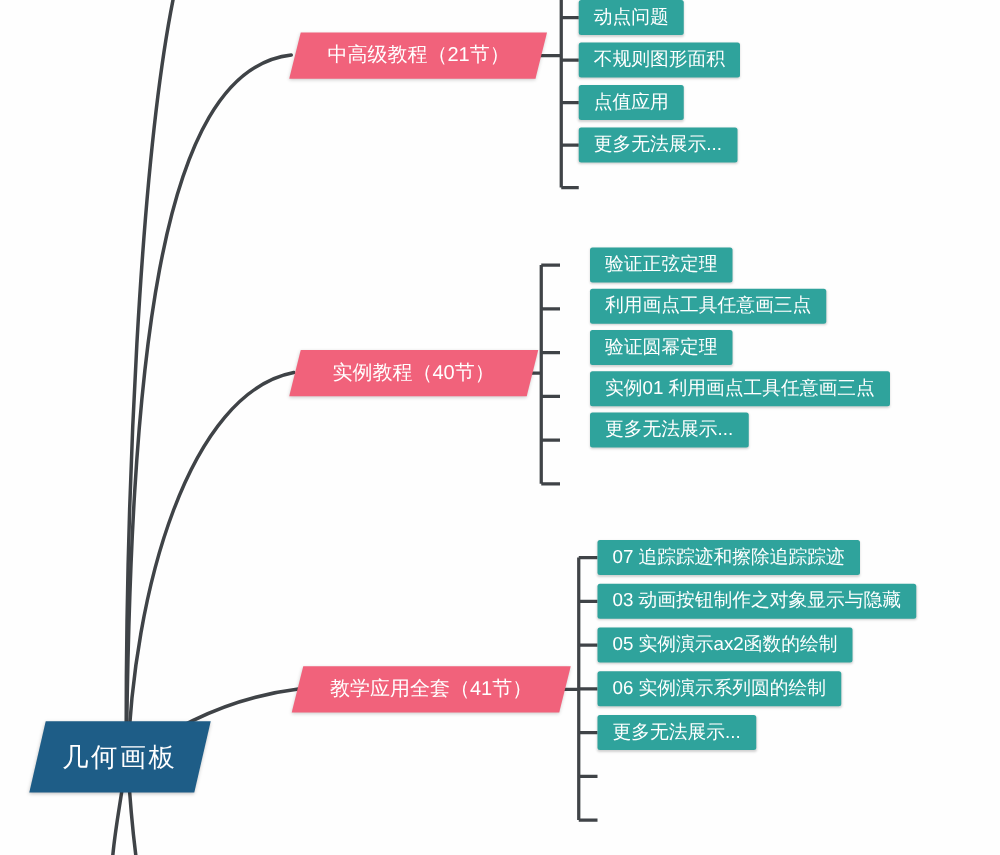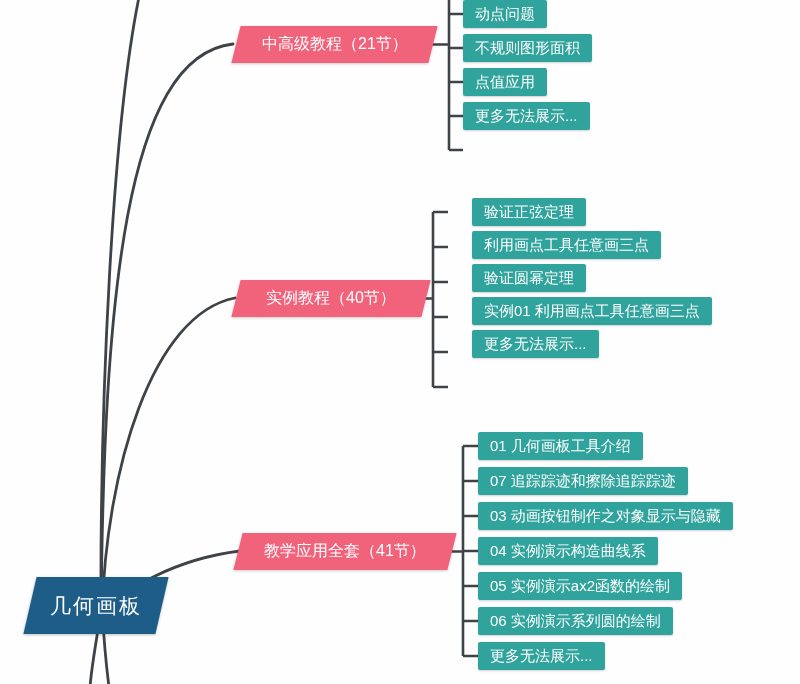--- a/index.html
+++ b/index.html
@@ -70,22 +70,20 @@
 
   <div class="child-group" id="group-2">
     <div class="child">验证正弦定理</div>
     <div class="child">利用画点工具任意画三点</div>
     <div class="child">验证圆幂定理</div>
     <div class="child">实例01 利用画点工具任意画三点</div>
     <div class="child">更多无法展示...</div>
   </div>
 
   <div class="child-group" id="group-3">
-    <div class="child">01 几何画板工具介绍</div>
     <div class="child">07 追踪踪迹和擦除追踪踪迹</div>
     <div class="child">03 动画按钮制作之对象显示与隐藏</div>
-    <div class="child">04 实例演示构造曲线系</div>
     <div class="child">05 实例演示ax2函数的绘制</div>
     <div class="child">06 实例演示系列圆的绘制</div>
     <div class="child">更多无法展示...</div>
   </div>
 
 </div>
 
 </body></html>

